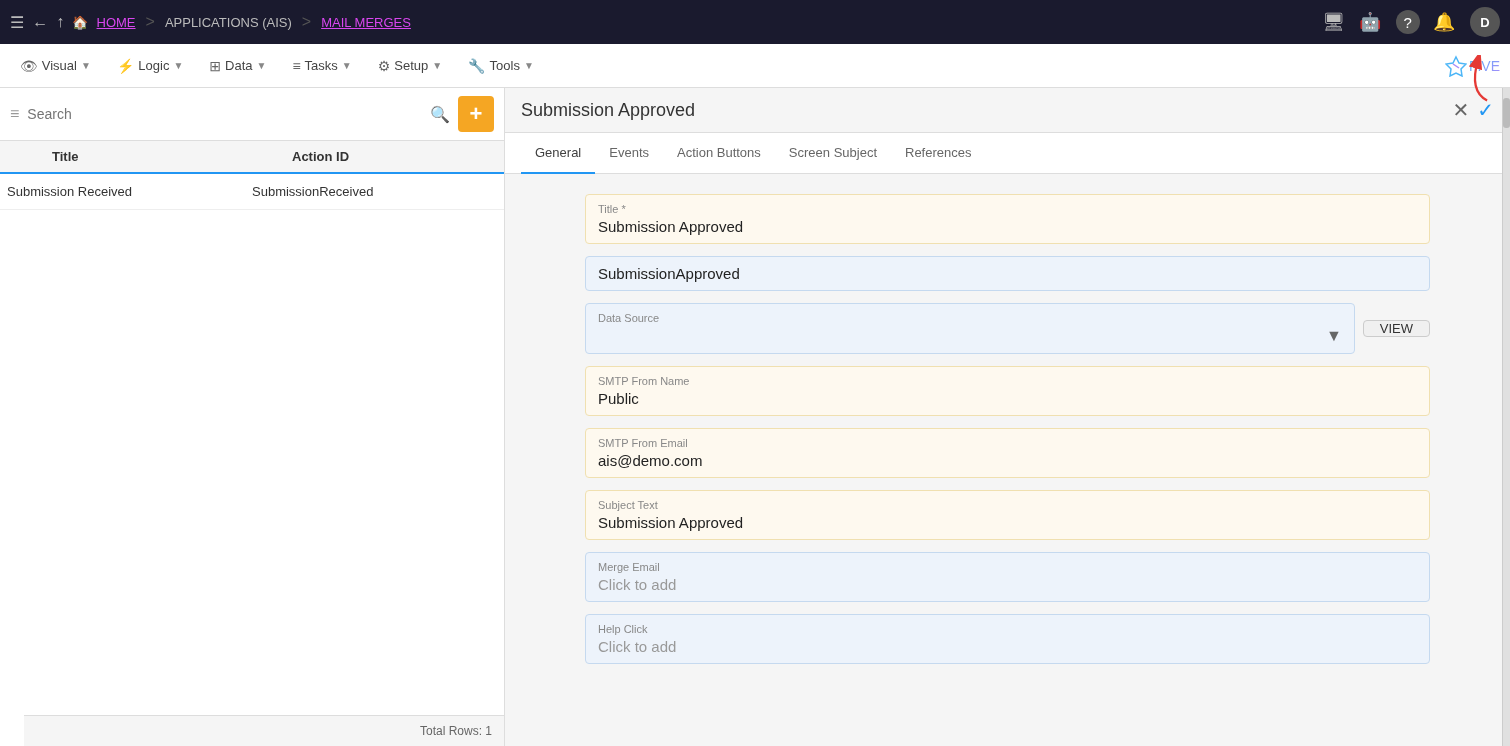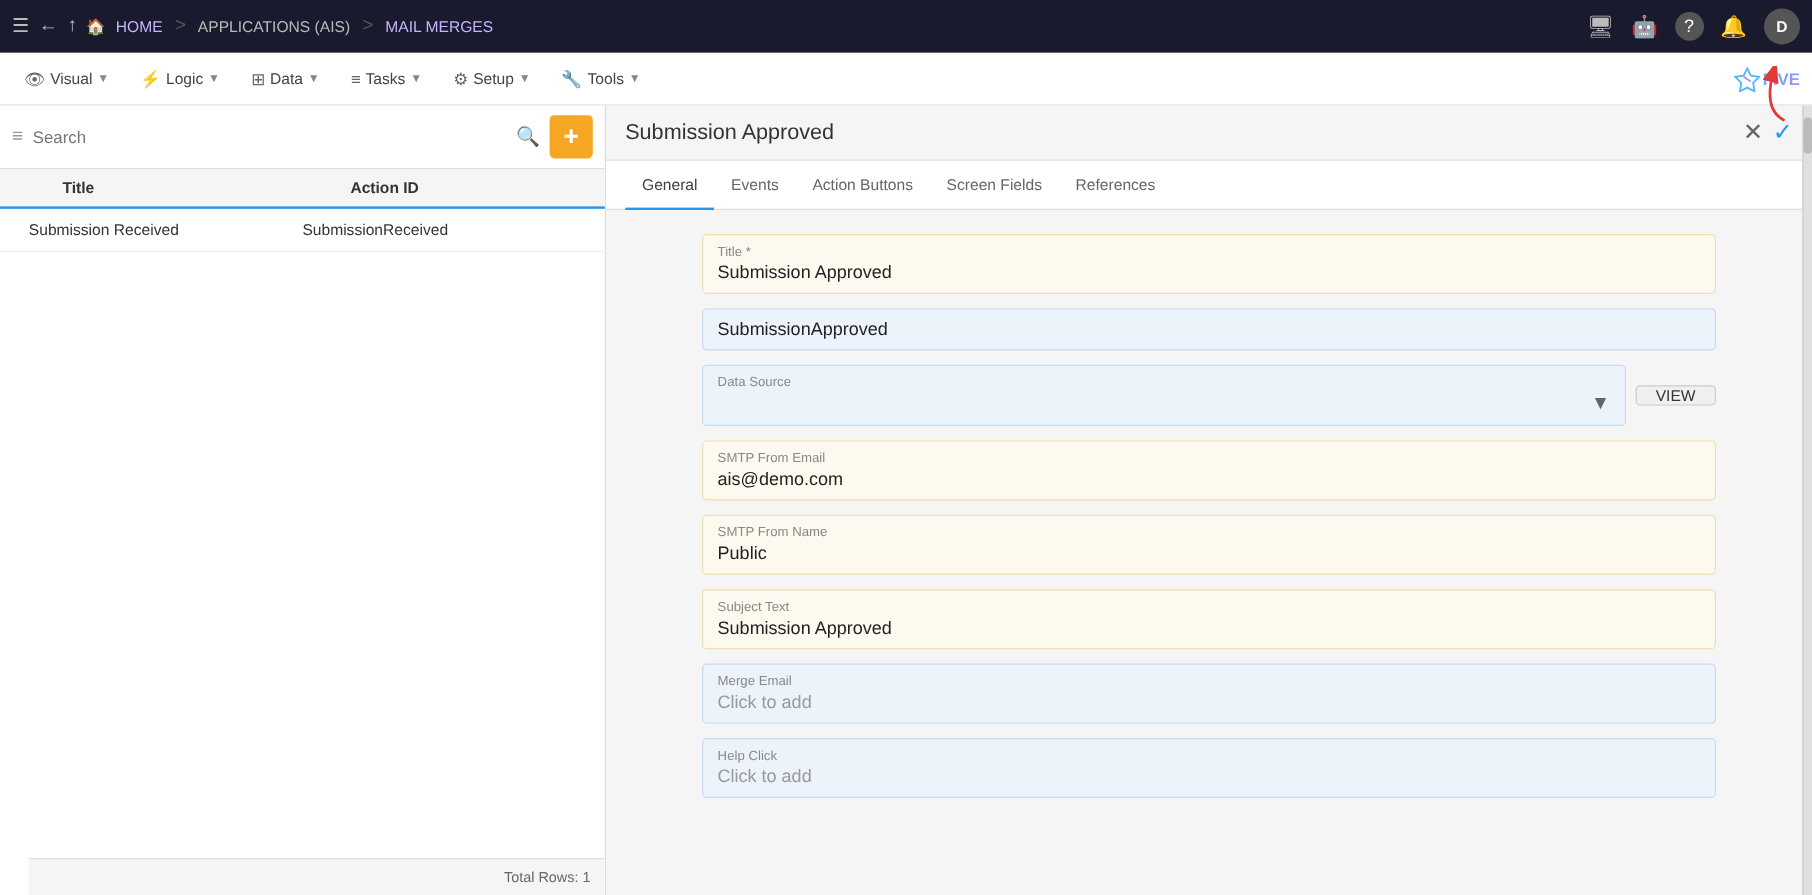--- a/index.html
+++ b/index.html
@@ -11,21 +11,21 @@
       height: 44px;
       display: flex;
       align-items: center;
       padding: 0 10px;
       gap: 8px;
       color: #ccc;
     }
     .top-nav .nav-icon { font-size: 16px; cursor: pointer; color: #bbb; }
     .top-nav .nav-sep { color: #555; margin: 0 2px; }
     .top-nav .nav-breadcrumb { color: #bbb; font-size: 13px; font-weight: 500; }
-    .top-nav .nav-breadcrumb.active { color: #c4b5fd; }
+    .top-nav .nav-breadcrumb.active { color: #d946ef; text-decoration: underline; }
     .top-nav .nav-right { margin-left: auto; display: flex; align-items: center; gap: 14px; }
     .top-nav .nav-right .icon-btn { color: #bbb; font-size: 18px; cursor: pointer; }
     .top-nav .avatar {
       width: 30px; height: 30px; background: #555; border-radius: 50%;
       display: flex; align-items: center; justify-content: center;
       color: #fff; font-size: 13px; font-weight: bold; cursor: pointer;
     }
 
     
     .second-nav {
@@ -100,21 +100,21 @@
       background: #f5f5f5;
       border-bottom: 2px solid #2196f3;
       padding: 8px 12px;
     }
     .table-header .col { font-size: 13px; font-weight: 600; color: #333; margin-left: 40px; }
     .col-title { flex: 1; }
     .col-action { flex: 1; }
     .table-body { flex: 1; overflow-y: auto; }
     .table-row {
       display: flex;
-      padding: 10px 24px;
+      padding: 10px 7px;
       border-bottom: 1px solid #eee;
       cursor: pointer;
     }
     .table-row .cell { font-size: 13px; color: #333; }
     .table-footer {
       padding: 8px 12px;
       background: #f5f5f5;
       border-top: 1px solid #ddd;
       font-size: 12px; color: #666;
       text-align: right;
@@ -253,21 +253,21 @@
   <div class="nav-item">
     <span class="icon">🔧</span>
     <span>Tools</span>
     <span style="font-size:10px; color:#888;">▼</span>
   </div>
   <div class="five-logo-area">
     <svg width="22" height="22" viewBox="0 0 22 22">
       <polygon points="11,2 14,8 21,9 16,14 17,21 11,18 5,21 6,14 1,9 8,8" fill="none" stroke="#4db6f7" stroke-width="1.5"></polygon>
       <line x1="8" y1="9" x2="14" y2="13" stroke="#a78bfa" stroke-width="1.5"></line>
     </svg>
-    <span class="five-logo-badge" style="font-size:14px; background: linear-gradient(135deg,#4db6f7,#a78bfa); -webkit-background-clip:text; -webkit-text-fill-color:transparent; font-weight:700; margin-left:2px;">FIVE</span>
+    <span class="five-logo-badge" style="font-size:14px; background: linear-gradient(135deg,#4db6f7,#a78bfa); -webkit-background-clip:text; -webkit-text-fill-color:transparent; font-weight:400; margin-left:2px;">FIVE</span>
   </div>
 </div>
 
 <div class="main-layout">
 
   <div class="left-panel">
 
     <div class="search-bar">
       <span class="filter-icon">≡</span>
       <input type="text" placeholder="Search" style="">
@@ -311,21 +311,21 @@
         <div class="header-actions">
           <button class="header-icon-btn">✕</button>
           <button class="header-icon-btn" style="color:#2196f3;">✓</button>
         </div>
       </div>
 
       <div class="tabs">
         <div class="tab active">General</div>
         <div class="tab">Events</div>
         <div class="tab">Action Buttons</div>
-        <div class="tab">Screen Fields</div>
+        <div class="tab">Screen Subject</div>
         <div class="tab">References</div>
       </div>
 
       <div class="form-content">
 
         <div class="form-field yellow-bg">
           <label>Title *</label>
           <div class="field-value">Submission Approved</div>
         </div>
 
@@ -338,27 +338,27 @@
             <label>Data Source</label>
             <div class="dropdown-row">
               <span></span>
               <span class="dropdown-icon">▼</span>
             </div>
           </div>
           <button class="view-btn">VIEW</button>
         </div>
 
         <div class="form-field yellow-bg">
+          <label>SMTP From Name</label>
+          <div class="field-value">Public</div>
+        </div>
+
+        <div class="form-field yellow-bg">
           <label>SMTP From Email</label>
           <div class="field-value">ais@demo.com</div>
-        </div>
-
-        <div class="form-field yellow-bg">
-          <label>SMTP From Name</label>
-          <div class="field-value">Public</div>
         </div>
 
         <div class="form-field yellow-bg">
           <label>Subject Text</label>
           <div class="field-value">Submission Approved</div>
         </div>
 
         <div class="form-field blue-bg">
           <label>Merge Email</label>
           <div class="field-value placeholder">Click to add</div>

